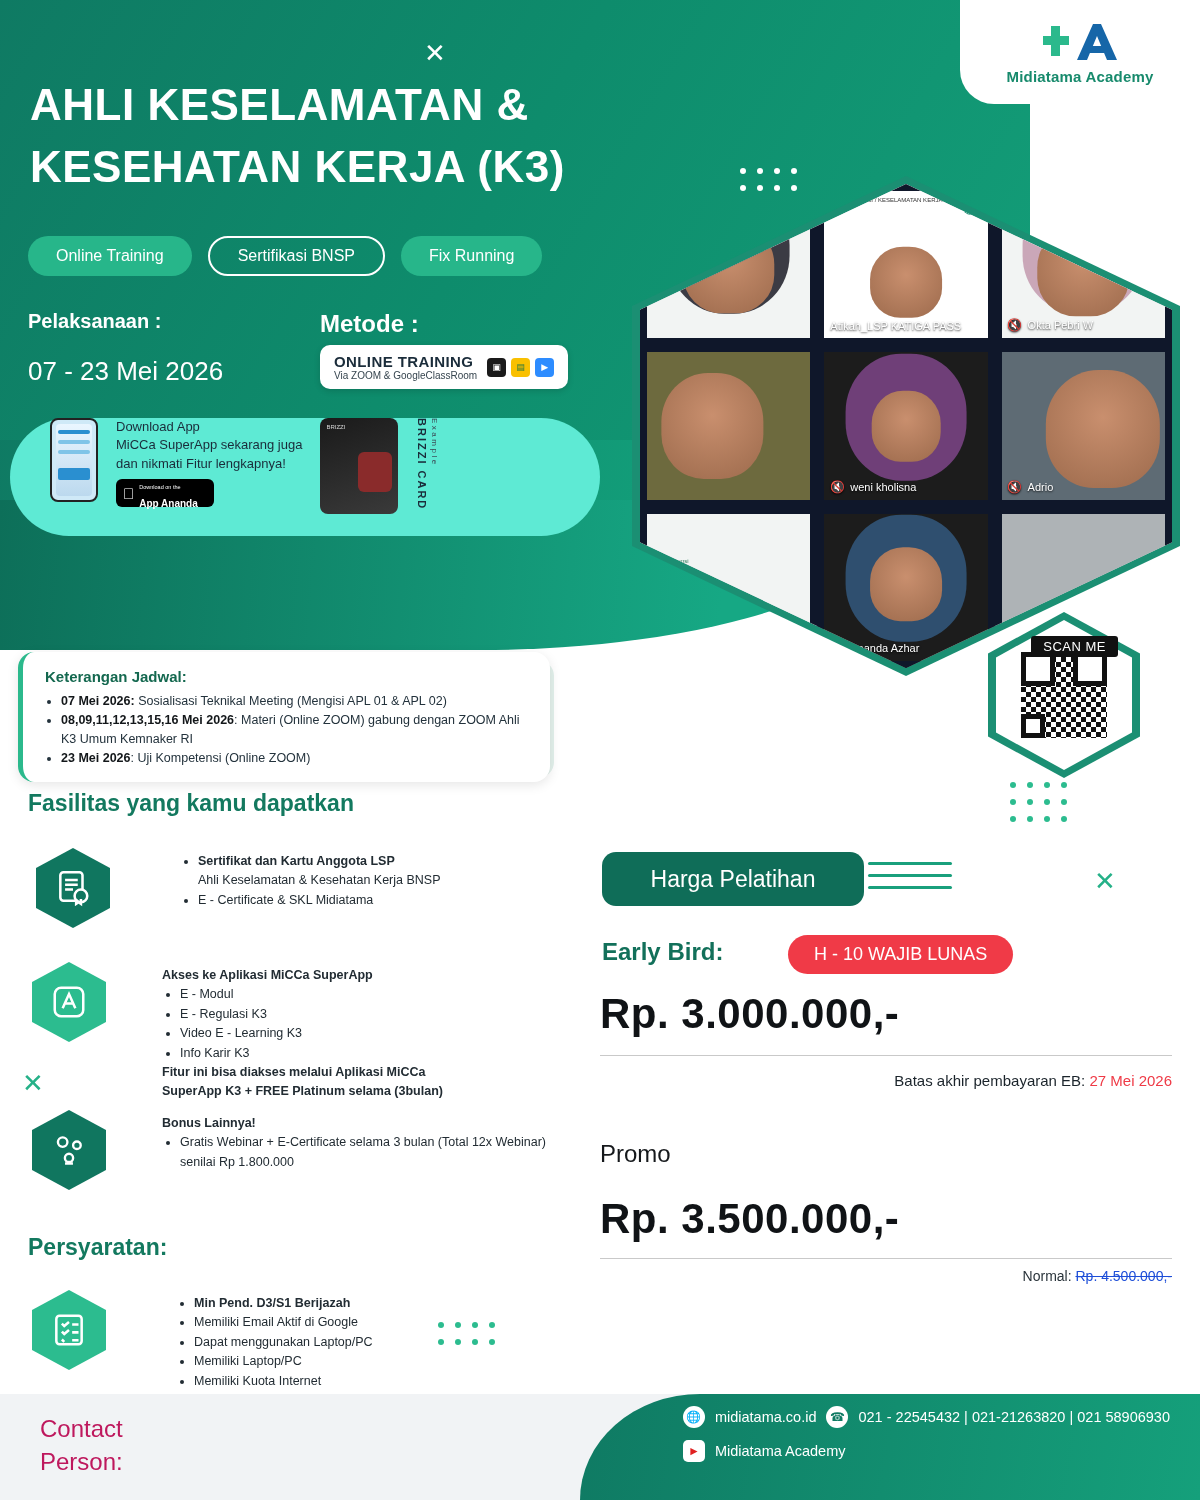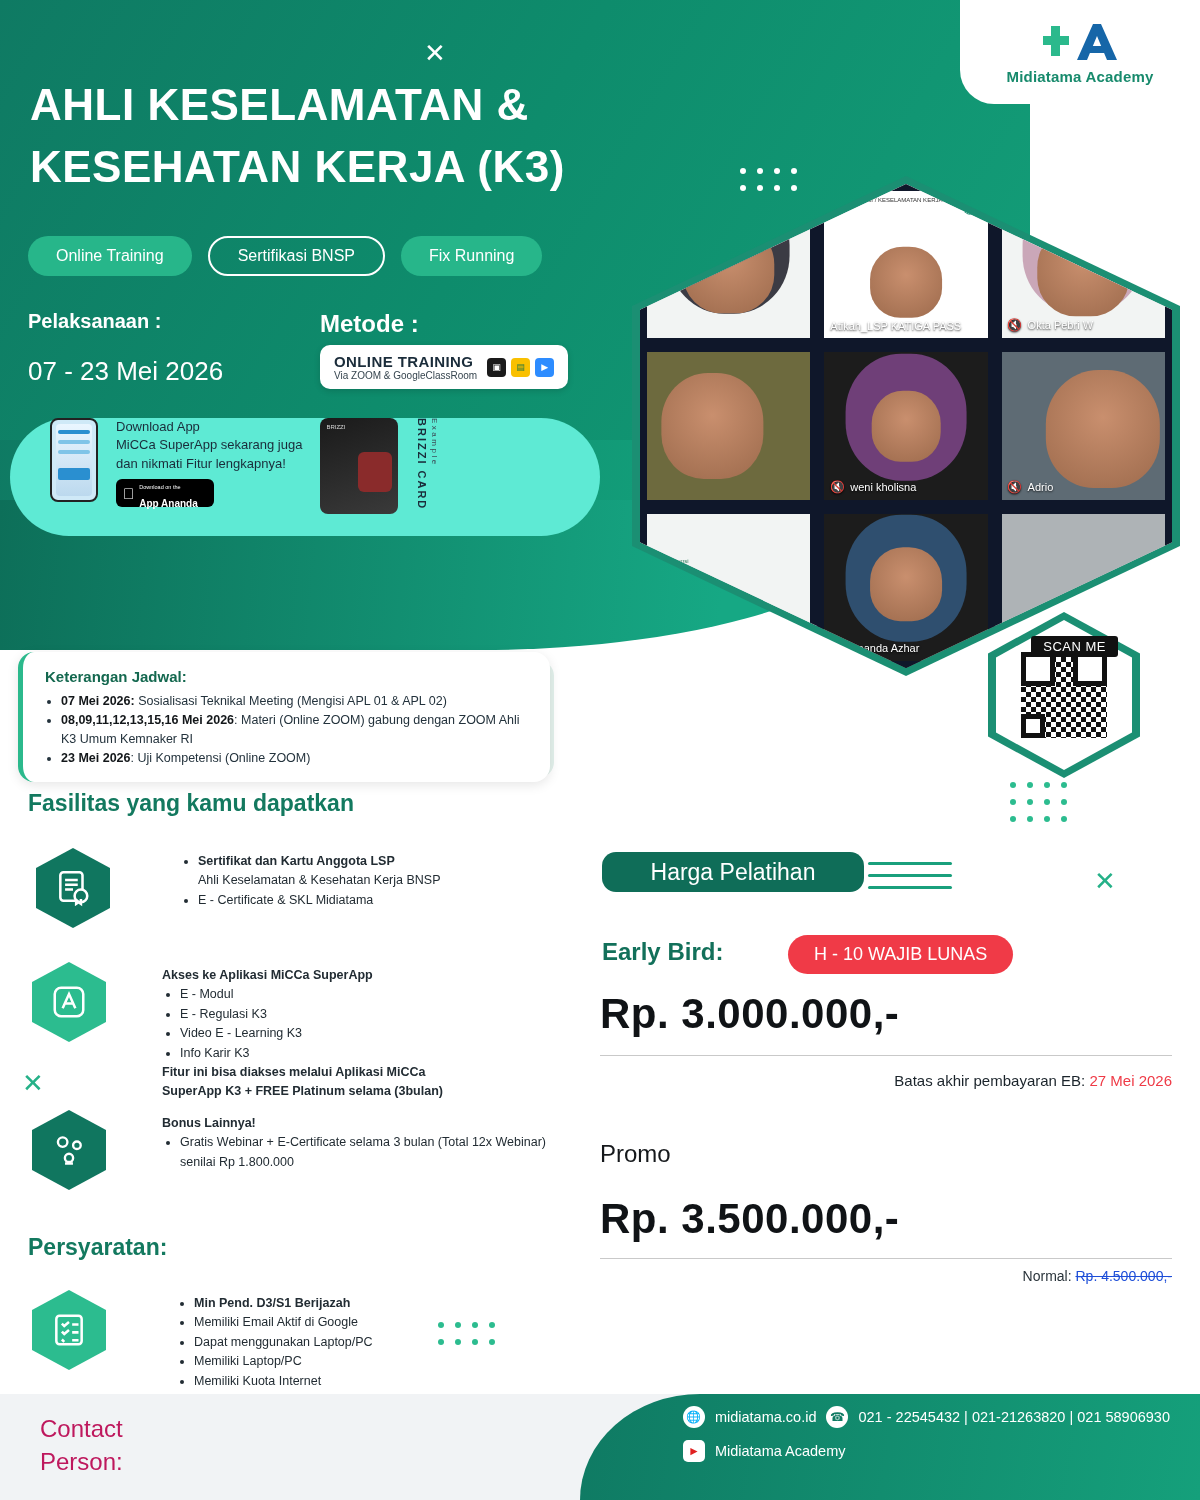--- a/index.html
+++ b/index.html
@@ -180,21 +180,21 @@
   .hexico svg { width: 38px; height: 38px; }
   .fac-txt { font-size: 12.5px; color: #222c33; line-height: 1.55; padding-top: 4px; }
   .fac-txt ul { margin-left: 18px; }
   .fac-txt .strong { font-weight: 700; }
 
   
   .h-pers { position: absolute; left: 28px; top: 1234px; }
 
   
   .harga-tag {
-    position: absolute; left: 602px; top: 852px; width: 262px; height: 40px; z-index: 4;
+    position: absolute; left: 602px; top: 852px; width: 262px; height: 54px; z-index: 4;
     background: #0f6d58; border-radius: 14px; color: #fff; font-size: 23px;
     display: flex; align-items: center; justify-content: center;
   }
   .harga-lines { position: absolute; left: 868px; top: 862px; width: 84px; z-index: 3; }
   .harga-lines i { display: block; height: 3px; background: #19a07c; margin-bottom: 9px; border-radius: 2px;}
 
   .eb-label { position: absolute; left: 602px; top: 938px; font-size: 24px; color: #12705a; font-weight: 600;}
   .eb-badge {
     position: absolute; left: 788px; top: 935px; background: #f03a47; color: #fff;
     border-radius: 22px; padding: 9px 26px; font-size: 18px;

